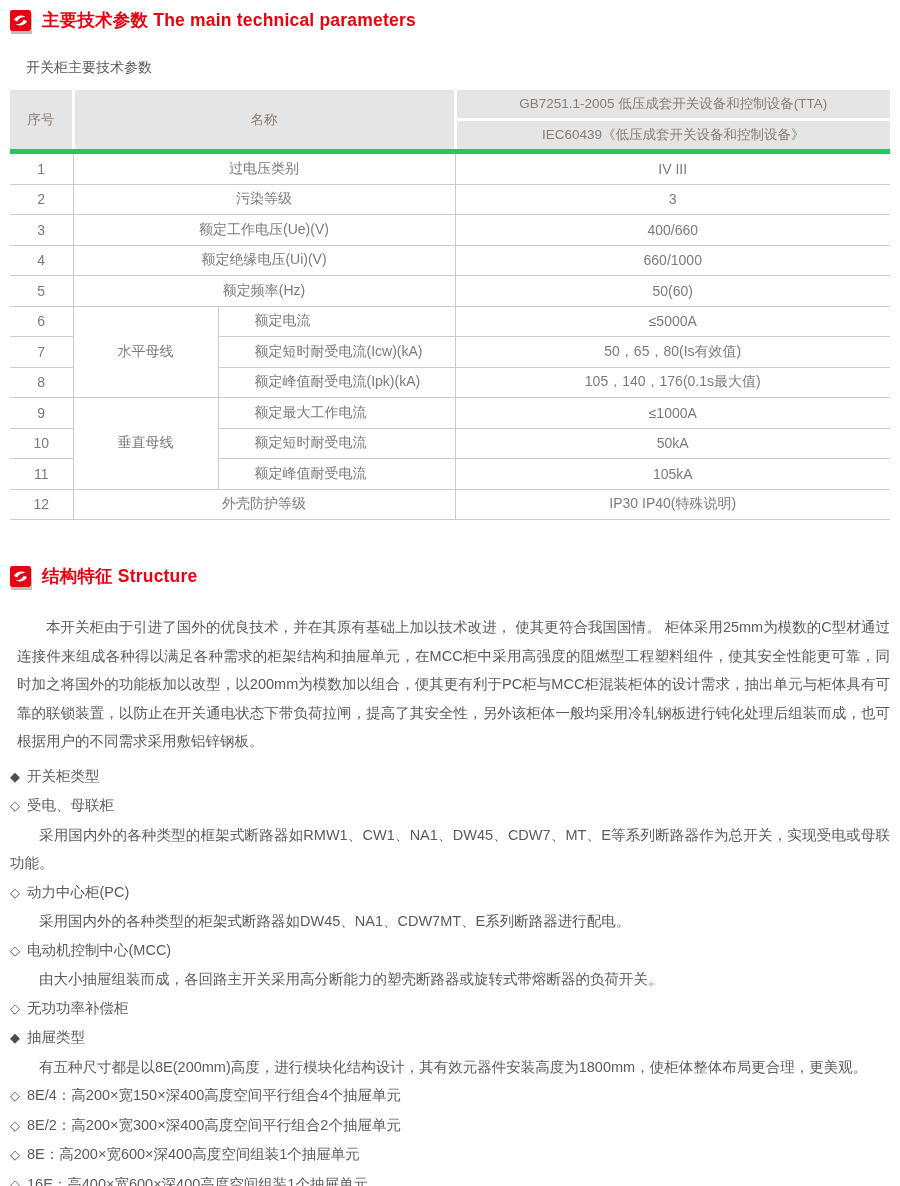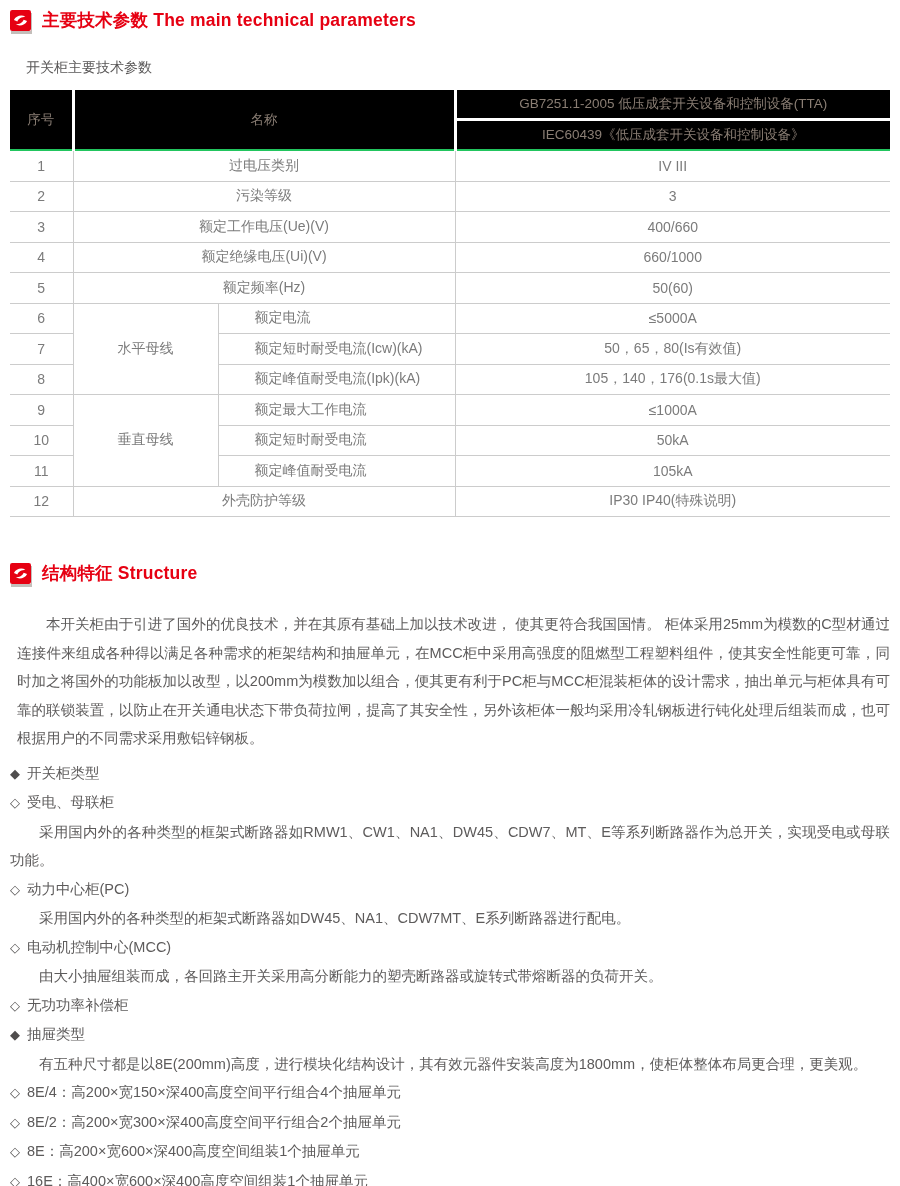--- a/index.html
+++ b/index.html
@@ -24,28 +24,28 @@
   .sec-head.first{margin-top:2px;}
   .sec-head.second{margin-top:44px;}
   
   .subtitle{margin:27px 0 13px 16px;font-size:14px;color:#595757;}
   
   table.tech{
     border-collapse:collapse;table-layout:fixed;width:880px;
     font-size:14px;color:#7b7b7b;
   }
   table.tech th{
-    background:#000000;color:#8a7e74;font-weight:normal;font-size:13.5px;
+    background:#e5e5e5;color:#8a7e74;font-weight:normal;font-size:13.5px;
     height:28px;padding:0;text-align:center;
     border-left:3px solid #ffffff;border-right:3px solid #ffffff;
   }
   table.tech th.h-no{border-left:none;}
   table.tech th.h-std{border-right:none;}
   table.tech th.h-std1{border-bottom:3px solid #ffffff;}
-  table.tech th.h-no,table.tech th.h-name,table.tech th.h-std2{border-bottom:2px solid #22c55e;}
+  table.tech th.h-no,table.tech th.h-name,table.tech th.h-std2{border-bottom:5px solid #22c55e;}
   table.tech td{
     height:29.5px;padding:0;text-align:center;
     border-top:1px solid #cccccc;border-bottom:1px solid #cccccc;
     border-left:1px solid #cccccc;border-right:1px solid #cccccc;
   }
   table.tech td:first-child{border-left:none;}
   table.tech td:last-child{border-right:none;}
   table.tech td.c-sub{text-align:left;padding-left:36px;}
   
   .intro{

